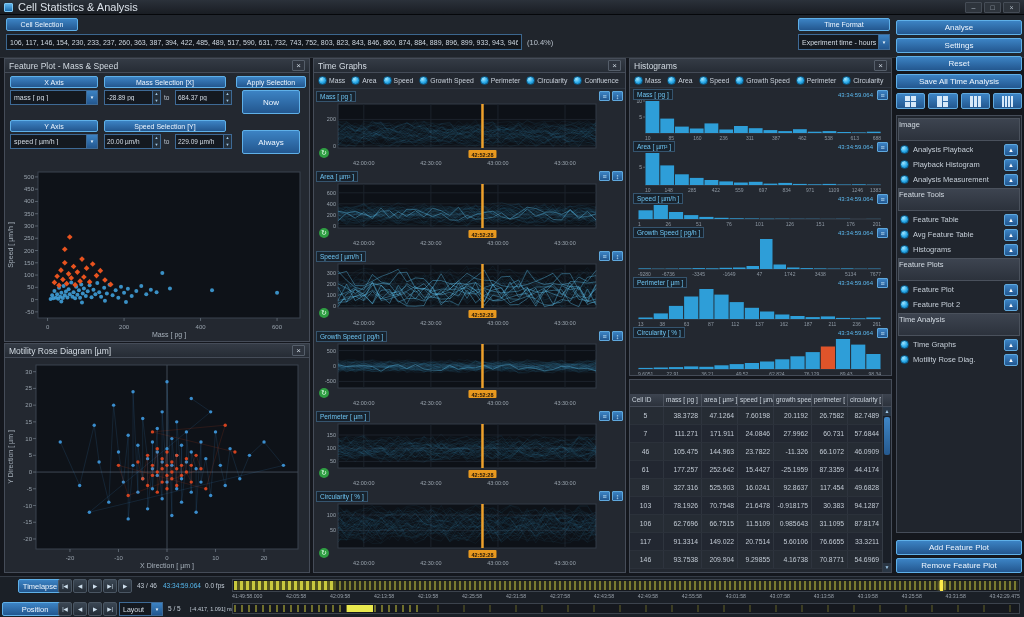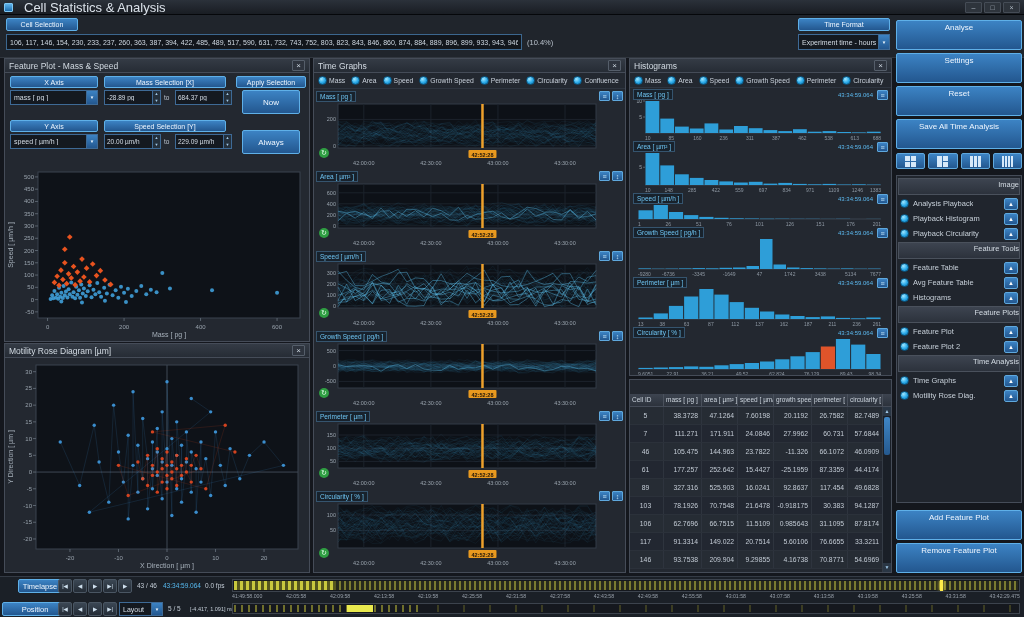--- a/index.html
+++ b/index.html
@@ -1,20 +1,20 @@
 <!DOCTYPE html>
 <html><head>
 <meta charset="utf-8">
 <style>
   *{box-sizing:border-box;margin:0;padding:0}
   html,body{width:1024px;height:617px}
   body{position:relative;background:#14171d;font-family:"Liberation Sans",sans-serif;color:#c8d0da;overflow:hidden;font-size:9px}
   .titlebar{position:absolute;left:0;top:0;right:0;height:15px;background:linear-gradient(#2b313a,#191d23);border-bottom:1px solid #05070a;display:flex;align-items:center;padding:0 4px}
   .app-icon{width:9px;height:9px;background:linear-gradient(#5fb4ec,#1f6eae);border:1px solid #7fc8f4;border-radius:1px}
-  .titlebar .title{font-size:13px;color:#dbe2ea;margin-left:11px}
+  .titlebar .title{font-size:11px;color:#dbe2ea;margin-left:5px}
   .win-controls{margin-left:auto;display:flex;gap:2px}
   .win-btn{width:17px;height:11px;font-size:7px;line-height:10px;text-align:center;color:#aeb8c2;background:#2e343c;border:1px solid #454c56;border-radius:1px}
   .toolbar{position:absolute;left:0;top:15px;right:0;height:43px;background:#20252c;border-bottom:1px solid #31373f}
   .toolbar>*{position:absolute}
   .btn{background:linear-gradient(180deg,#3c83c4,#23578f);border:1px solid #5fb0e8;border-radius:2px;color:#eef6ff;text-align:center;font-size:8px;cursor:default}
   .chip{font-size:7px;line-height:11px;padding:0 4px}
   .input{background:#12161c;border:1px solid #3c678f;color:#cfd8e2;font-size:7px;font-family:"Liberation Sans",sans-serif;padding:0 3px}
   .pct{font-size:7.5px;color:#b9c2cc}
   #selButtons{display:flex;gap:4px}
   .tb-btn{height:16px;line-height:15px;padding:0 9px;position:static}
@@ -51,25 +51,25 @@
   .th{font-size:6.5px;color:#ccd4dd;border-right:1px solid #4a515c;padding:2px 1px 0 2px;white-space:nowrap;overflow:hidden;flex:none}
   #tblBody{position:absolute;top:13px;left:0;right:9px;bottom:0;overflow:hidden}
   .tr{display:flex;height:18px;border-bottom:1px solid #2b313a}
   .tr:nth-child(odd){background:#262c34}.tr:nth-child(even){background:#222731}
   .td{font-size:6.8px;color:#c3cbd5;text-align:right;padding:5px 3px 0 1px;border-right:1px solid #2e343e;white-space:nowrap;overflow:hidden;flex:none}
   .tbl-scroll{position:absolute;top:13px;right:0;bottom:0;width:9px;background:#1a1f27;border-left:1px solid #343b45}
   .sc-btn{height:9px;font-size:5px;text-align:center;line-height:9px;color:#9fc8e8;background:#2a3644}
   .sc-down{position:absolute;bottom:0;left:0;right:0}
   .sc-thumb{position:absolute;top:10px;left:1px;right:1px;height:38px;background:linear-gradient(#3f86c6,#25598f);border-radius:2px}
   #sidebar{position:absolute;left:896px;top:20px;width:126px;height:553px;display:flex;flex-direction:column;gap:3px}
-  .side-btn{height:30px;line-height:14px;font-size:8px;flex:none}
+  .side-btn{height:15px;line-height:14px;font-size:8px;flex:none}
   .icon-row{display:flex;gap:3px;margin:1px 0;flex:none}
   .icon-btn{flex:1;height:16px;display:flex;align-items:center;justify-content:center;background:linear-gradient(#3c83c4,#23578f);border:1px solid #5fa8dd;border-radius:2px}
   .side-panel{flex:1;background:#20252d;border:1px solid #454c58;margin-top:2px;overflow:hidden;padding:1px}
-  .section-header{height:17px;line-height:12px;text-align:right;font-size:7.5px;color:#d2dae2;background:linear-gradient(#3d4450,#2c323c);border:1px solid #4a515c;margin:1px 0}
+  .section-header{height:23px;line-height:12px;text-align:left;font-size:7.5px;color:#d2dae2;background:linear-gradient(#3d4450,#2c323c);border:1px solid #4a515c;margin:1px 0}
   .side-item{display:flex;align-items:center;height:15px;padding:0 2px}
   .si-label{font-size:7.5px;margin-left:4px;color:#c6cfd8;white-space:nowrap;overflow:hidden}
   .up-btn{margin-left:auto;width:14px;height:12px;font-size:6px;line-height:11px;text-align:center;color:#fff;background:linear-gradient(#3c83c4,#23578f);border:1px solid #5fa8dd;border-radius:2px;flex:none}
   .side-bottom{display:flex;flex-direction:column;gap:3px;margin-top:4px;flex:none}
   #bottomBar{position:absolute;left:0;top:576px;width:1024px;height:41px;background:#1b2027;border-top:1px solid #343b45}
   #bottomBar>*{position:absolute}
   .bb{height:14px;line-height:13px;font-size:7.5px}
   .transport{display:flex;gap:1px}
   .t-btn{width:14px;height:14px;background:linear-gradient(#3b4754,#242c36);border:1px solid #4a5663;color:#cfe0ee;font-size:5.5px;line-height:13px;text-align:center;border-radius:2px}
   .b-text{font-size:6.5px;color:#c3ccd6;white-space:nowrap}
@@ -1291,21 +1291,21 @@
         <span class="si-label">Analysis Playback</span>
         <span class="up-btn">▲</span>
       </div>
       <div class="side-item">
         <span class="dot"></span>
         <span class="si-label">Playback Histogram</span>
         <span class="up-btn">▲</span>
       </div>
       <div class="side-item">
         <span class="dot"></span>
-        <span class="si-label">Playback Circularity</span>
+        <span class="si-label">Analysis Measurement</span>
         <span class="up-btn">▲</span>
       </div>
       <div class="section-header">Feature Tools</div>
       <div class="side-item">
         <span class="dot"></span>
         <span class="si-label">Feature Table</span>
         <span class="up-btn">▲</span>
       </div>
       <div class="side-item">
         <span class="dot"></span>

